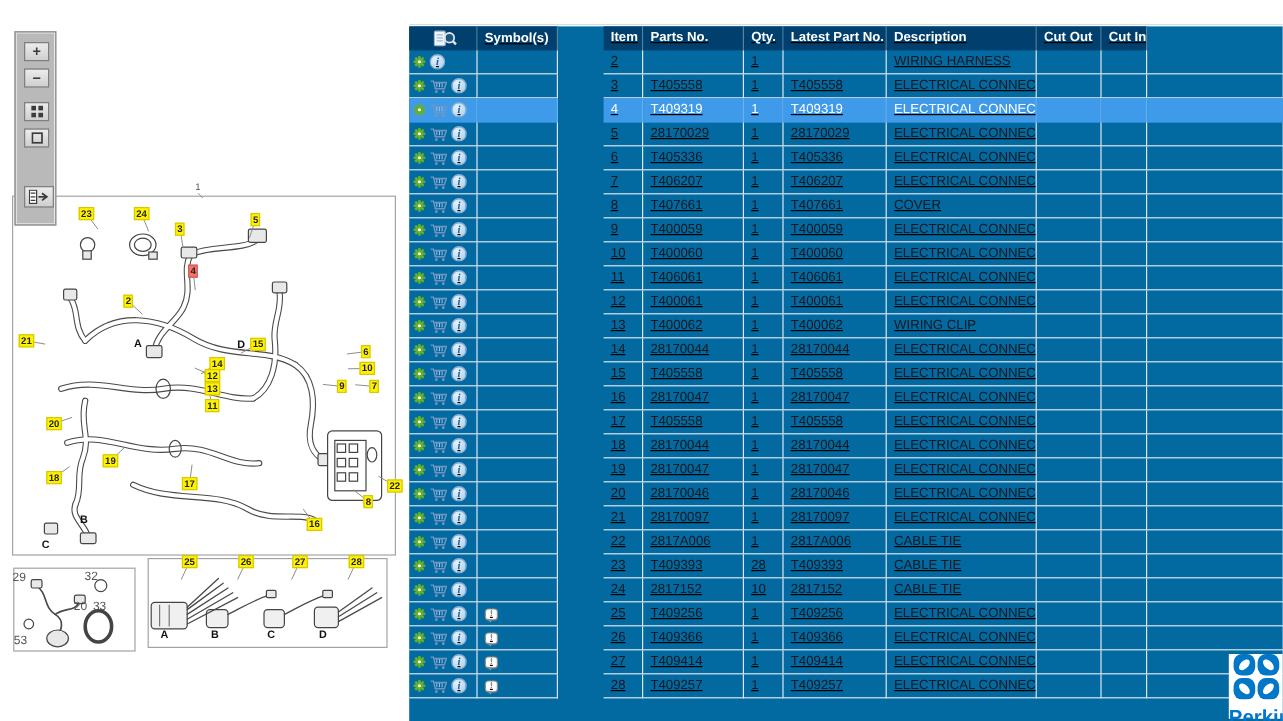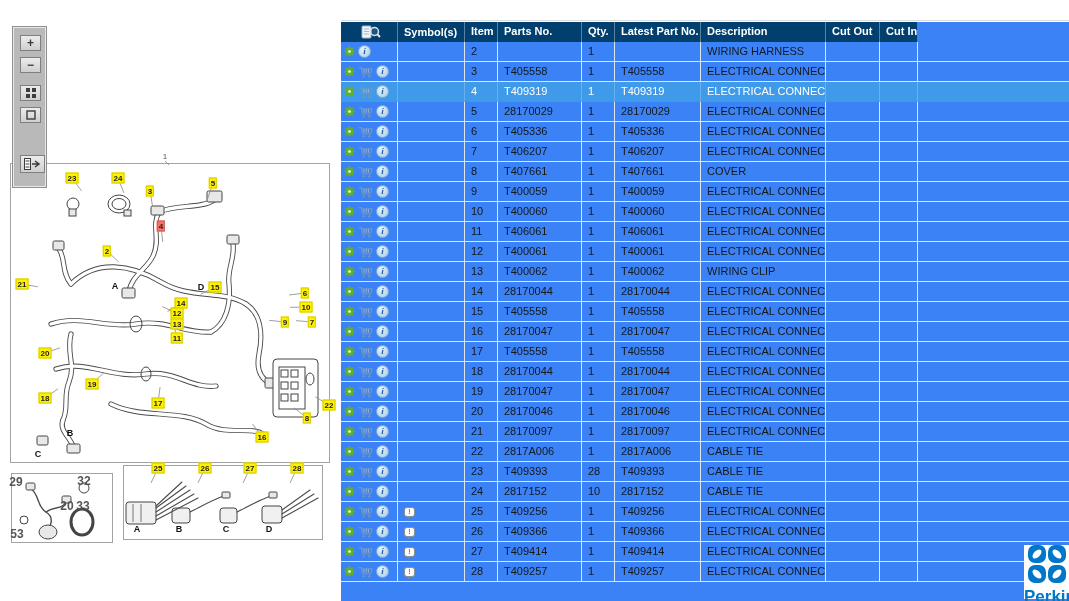--- a/index.html
+++ b/index.html
@@ -32,34 +32,34 @@
   .art { position:absolute; left:0; top:0; }
 
   #leader-layer { position:absolute; left:0; top:0; width:341px; height:601px; pointer-events:none; z-index:3; }
   #callout-layer { position:absolute; left:0; top:0; width:341px; height:601px; z-index:4; pointer-events:none; }
   .callout { position:absolute; transform:translate(-50%,-50%); font-size:8px; font-weight:bold;
     line-height:9px; padding:0 1px; color:#222; background:#fff200; border:0.5px solid #d6c900;
     pointer-events:auto; cursor:pointer; white-space:nowrap; }
   .callout.selected { background:#f4736b; border-color:#d05a52; }
   .callout.figure { background:transparent; border:none; font-weight:normal; color:#555; }
   .diagram-letter { position:absolute; transform:translate(-50%,-50%); font-size:9px; font-weight:bold; color:#111; }
-  .inset-label { position:absolute; transform:translate(-50%,-50%); font-size:12px; color:#555;font-weight:bold; }
+  .inset-label { position:absolute; transform:translate(-50%,-50%); font-size:10px; color:#555; }
 
   
-  #table-pane { position:absolute; left:341px; top:22px; width:728px; height:579px; background:#3b82f6; }
+  #table-pane { position:absolute; left:341px; top:22px; width:728px; height:579px; background:#0369a1;text-decoration:underline; }
   .tr { display:flex; height:20px; }
   .td,.th { flex:0 0 auto; overflow:hidden; white-space:nowrap; font-size:11px;
     line-height:19px; padding:0 0 0 6px; border-right:1px solid #dbe6ef; border-bottom:1px solid #dbe6ef;
     color:#15181c; }
   .th { background:#003f6e; color:#fff; font-weight:bold; border-right:1px solid rgba(255,255,255,.35);
     border-bottom:none; height:20px; }
   .tr.selected .td { background:#3f9bea; color:#fff; border-right-color:#66b1ef; border-bottom-color:#3f9bea; }
   .c0{width:57px; display:flex; align-items:center; gap:3px; padding-left:3px;}
   .c1{width:67px; display:flex; align-items:center;}
-  .c2{width:33px;} .c3{width:84px;} .c4{width:33px;} .c5{width:86px;}
+  .c2{width:33px;margin-left:38px;} .c3{width:84px;} .c4{width:33px;} .c5{width:86px;}
   .c6{width:125px;} .c7{width:54px;} .c8{width:38px;} .c9{width:151px; border-right:none;}
 
   .gear-ic, .cart-ic { display:inline-block; }
   .info-ic { width:13px; height:13px; border-radius:50%; flex:0 0 13px;
     background:radial-gradient(circle at 35% 30%, #e3f1fb, #a9cce9);
     border:1px solid #85aed4; color:#1d5e9e; font-weight:bold; font-style:italic;
     font-family:"Liberation Serif",serif; font-size:9px; line-height:11px; text-align:center; cursor:pointer; }
   .balloon { width:11px; height:10px; border:1px solid #8f8f8f; border-radius:3px; background:#fff;
     position:relative; font-size:7px; line-height:8px; text-align:center; color:#777; font-weight:bold; }
   .balloon:after { content:""; position:absolute; left:1px; bottom:-3px; width:0; height:0;
@@ -273,21 +273,21 @@
         <div class="callout" style="left: 297px; top: 468px;">28</div>
         <div class="diagram-letter" style="left: 115px; top: 286px;">A</div>
         <div class="diagram-letter" style="left: 201px; top: 287px;">D</div>
         <div class="diagram-letter" style="left: 70px; top: 433px;">B</div>
         <div class="diagram-letter" style="left: 38px; top: 454px;">C</div>
         <div class="diagram-letter" style="left: 137px; top: 529px;">A</div>
         <div class="diagram-letter" style="left: 179px; top: 529px;">B</div>
         <div class="diagram-letter" style="left: 226px; top: 529px;">C</div>
         <div class="diagram-letter" style="left: 269px; top: 529px;">D</div>
         <div class="inset-label" style="left: 16px; top: 482px;">29</div>
-        <div class="inset-label" style="left: 84px; top: 481px;">32</div>
+        <div class="inset-label" style="left: 76px; top: 481px;">32</div>
         <div class="inset-label" style="left: 67px; top: 506px;">20</div>
         <div class="inset-label" style="left: 83px; top: 506px;">33</div>
         <div class="inset-label" style="left: 17px; top: 534px;">53</div>
       </div>
   </div>
 
   <div id="table-pane">
     <div class="tr" id="header-row">
         <div class="th c0" style="display: flex; align-items: center; justify-content: center;">
           <svg width="20" height="15">

